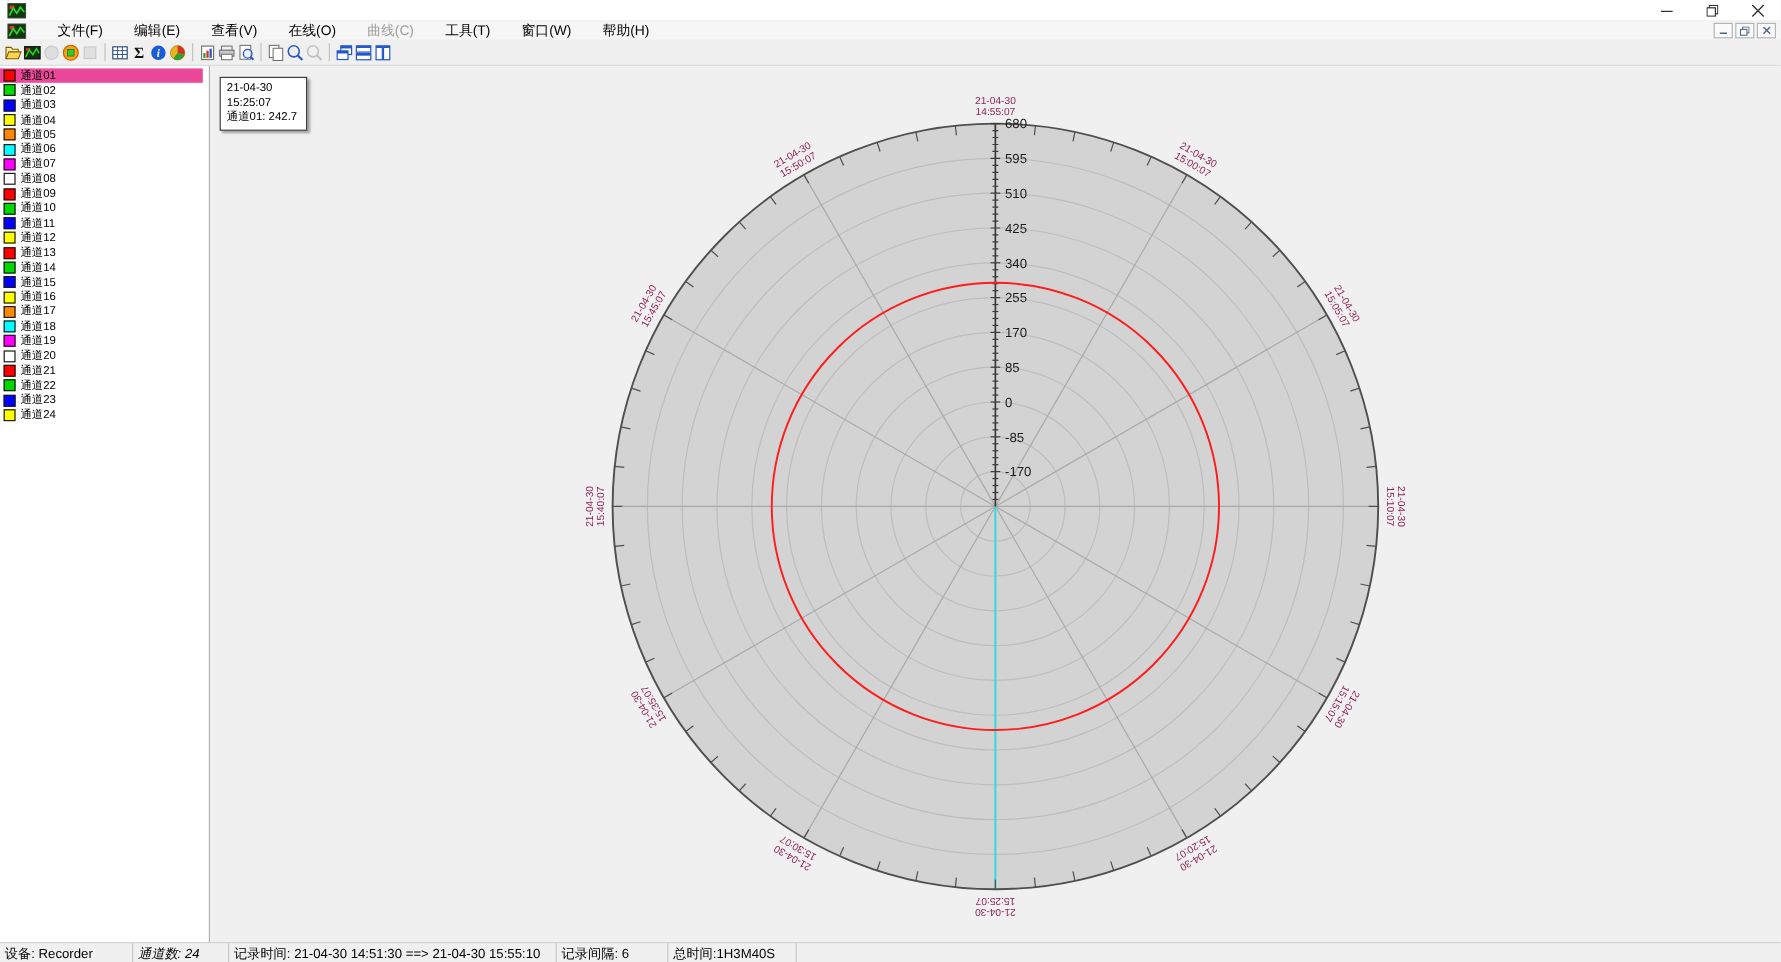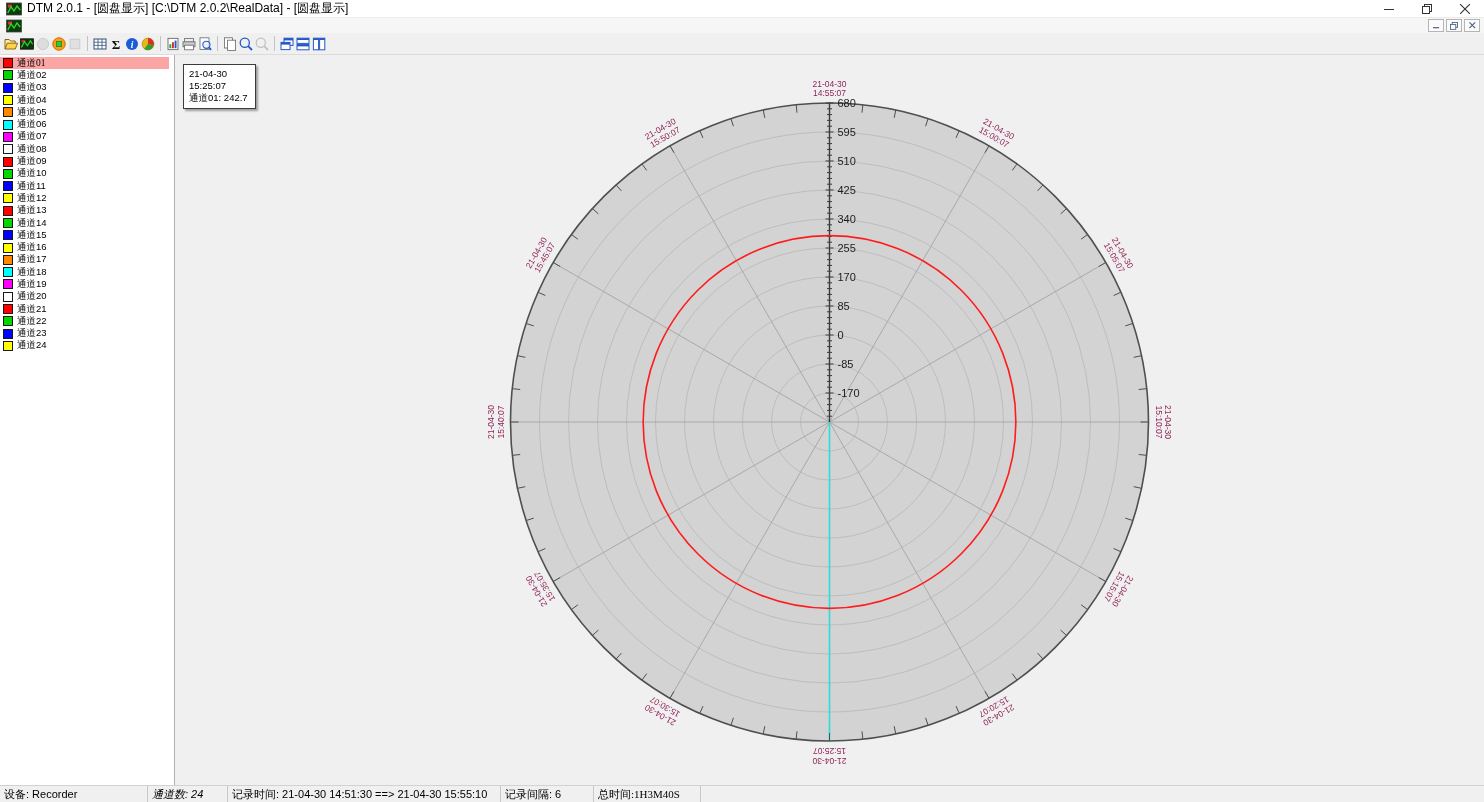--- a/index.html
+++ b/index.html
@@ -31,21 +31,21 @@
   .tb-btn { width:16px; height:18px; display:flex; align-items:center; justify-content:center; }
   .tb-btn svg { display:block; }
   .tb-btn.disabled { opacity:.45; filter:grayscale(1); }
   .tb-sep { width:1px; height:15px; background:#c3c3c3; margin:0 4px; }
 
   
   .main { display:flex; height:730px; }
   .sidebar { width:175px; background:#ffffff; border-right:1px solid #b0b0b0; padding:2px 0 0 0; }
   .ch-row { height:12.3px; display:flex; align-items:center; font-size:9.5px;
             padding-left:3px; width:169px; }
-  .ch-row.selected { background:#fca5a5;font-family:Liberation Serif, serif; }
+  .ch-row.selected { background:#ec4899; }
   .chip { width:10px; height:10px; border:1px solid #1a1a1a; margin-right:4px; flex:none; }
   .ch-label { white-space:nowrap; }
 
   .chartarea { position:relative; flex:1; background:#f0f0f0; }
   .chartarea svg.polar { position:absolute; left:0; top:0; }
 
   .tooltip { position:absolute; left:8px; top:9px; background:#ffffff;
              border:1px solid #3c3c3c; box-shadow:2px 2px 2px rgba(0,0,0,.35);
              font-size:9.5px; line-height:12px; padding:3px 7px 4px 5px; white-space:nowrap; }
 
@@ -58,21 +58,20 @@
 </style>
 </head>
 <body>
 
 <div class="titlebar">
   <svg class="app-icon" viewBox="0 0 16 14">
     <rect x="0.5" y="1" width="15" height="12" fill="#0d3a0d" stroke="#444" stroke-width="0.8"></rect>
     <rect x="2" y="2.6" width="4" height="3" fill="#e03030"></rect>
     <polyline points="1.8,11 5,4.8 8,9 11,4 14.2,8" stroke="#2ed52e" stroke-width="1.4" fill="none"></polyline>
   </svg>
-  <span class="title-text">DTM 2.0.1 - [圆盘显示] [C:\DTM 2.0.2\RealData] - [圆盘显示]</span>
   <span class="tb-spacer"></span>
   <span class="win-btn">
     <svg width="10" height="10" viewBox="0 0 10 10">
         <line x1="0" y1="5.5" x2="10" y2="5.5" stroke="#333" stroke-width="1"></line>
       </svg>
   </span>
   <span class="win-btn">
     <svg width="10" height="10" viewBox="0 0 10 10">
         <rect x="2.5" y="0.5" width="7" height="7" fill="none" stroke="#333"></rect>
         <rect x="0.5" y="2.5" width="7" height="7" fill="#fff" stroke="#333"></rect>
@@ -84,20 +83,30 @@
       </svg>
   </span>
 </div>
 
 <div class="menubar">
   <svg class="app-icon" viewBox="0 0 16 14">
     <rect x="0.5" y="1" width="15" height="12" fill="#0d3a0d" stroke="#444" stroke-width="0.8"></rect>
     <rect x="2" y="2.6" width="4" height="3" fill="#e03030"></rect>
     <polyline points="1.8,11 5,4.8 8,9 11,4 14.2,8" stroke="#2ed52e" stroke-width="1.4" fill="none"></polyline>
   </svg>
+  <div style="display:flex;">
+      <div class="menu-item">文件(F)</div>
+      <div class="menu-item">编辑(E)</div>
+      <div class="menu-item">查看(V)</div>
+      <div class="menu-item">在线(O)</div>
+      <div class="menu-item disabled">曲线(C)</div>
+      <div class="menu-item">工具(T)</div>
+      <div class="menu-item">窗口(W)</div>
+      <div class="menu-item">帮助(H)</div>
+    </div>
   <div class="mdi-btns">
     <span class="mdi-btn">
       <svg width="7" height="7" viewBox="0 0 8 8">
           <line x1="0" y1="6.5" x2="7" y2="6.5" stroke="#4f6586" stroke-width="1.4"></line>
         </svg>
     </span>
     <span class="mdi-btn">
       <svg width="8" height="8" viewBox="0 0 9 9">
           <rect x="2.5" y="0.5" width="6" height="5.5" fill="none" stroke="#4f6586"></rect>
           <rect x="0.5" y="2.8" width="6" height="5.5" fill="#fbfbfb" stroke="#4f6586"></rect>
@@ -504,19 +513,19 @@
       </svg>
     <div class="tooltip">
       <div>21-04-30</div>
       <div>15:25:07</div>
       <div>通道01: 242.7</div>
     </div>
   </div>
 </div>
 
 <div class="statusbar">
-    <div class="sb-seg" style="width: 148px;">设备: Recorder</div>
+    <div class="sb-seg" style="width: 111px;">设备: Recorder</div>
     <div class="sb-seg" style="width: 80px; font-style: italic;">通道数: 24</div>
     <div class="sb-seg" style="width: 273px;">记录时间: 21-04-30 14:51:30 ==&gt; 21-04-30 15:55:10</div>
     <div class="sb-seg" style="width: 93px;">记录间隔: 6</div>
-    <div class="sb-seg" style="width: 107px; font-family: Liberation Serif, serif;">总时间:1H3M40S</div>
+    <div class="sb-seg" style="width: 107px;">总时间:1H3M40S</div>
     <div class="sb-fill"></div>
   </div>
 
 </body></html>

